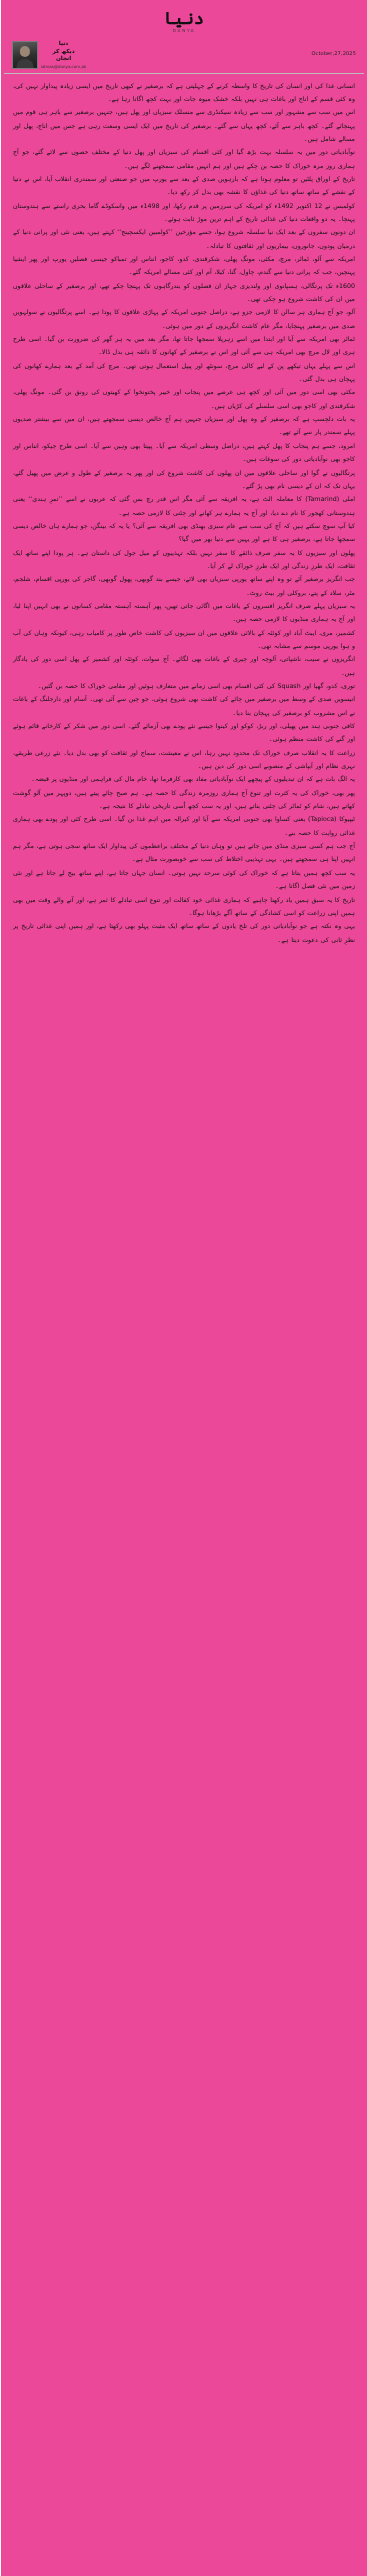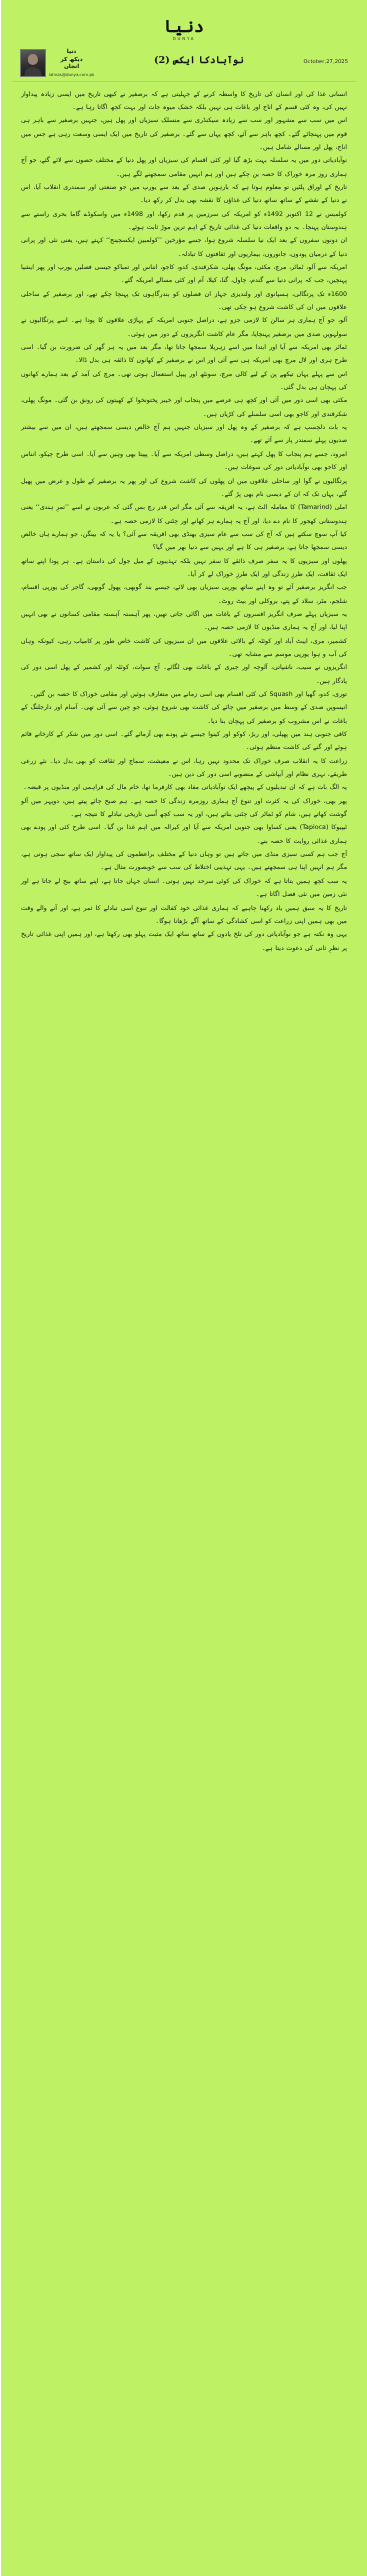--- a/index.html
+++ b/index.html
@@ -9,23 +9,23 @@
   }
   body {
     width: 368px;
     font-family: "DejaVu Sans", "Liberation Sans", sans-serif;
     color: #1a1a1a;
   }
   .page {
     width: 368px;
     min-height: 2576px;
     box-sizing: border-box;
-    background: #bef264;
+    background: #ec4899;
     position: relative;
-    padding: 12px;
+    padding: 4px;
   }
 
   
   .masthead {
     width: 100%;
     box-sizing: border-box;
     padding: 5.7px 8px 2.3px 8px;
     display: flex;
     align-items: flex-start;
     justify-content: center;
@@ -175,23 +175,20 @@
       <div class="logo-script">دنیا</div>
       <div class="logo-sub">DUNYA</div>
     </div>
   </div>
 
   <div class="byline-bar">
     <div class="byline-left">
       <div class="byline-date">October,27,2025</div>
     </div>
 
-    <div class="headline-block">
-      <div class="headline">نوآبادکا ایکس  (2)</div>
-    </div>
 
     <div class="byline-right">
       <div class="author-photo"></div>
       <div class="author-name-box">
         <div class="author-name">دنیا</div>
         <div class="author-name">دیکھ کر</div>
         <div class="author-name">انجان</div>
         <div class="author-email">ialmas@dunya.com.pk</div>
       </div>
     </div>

